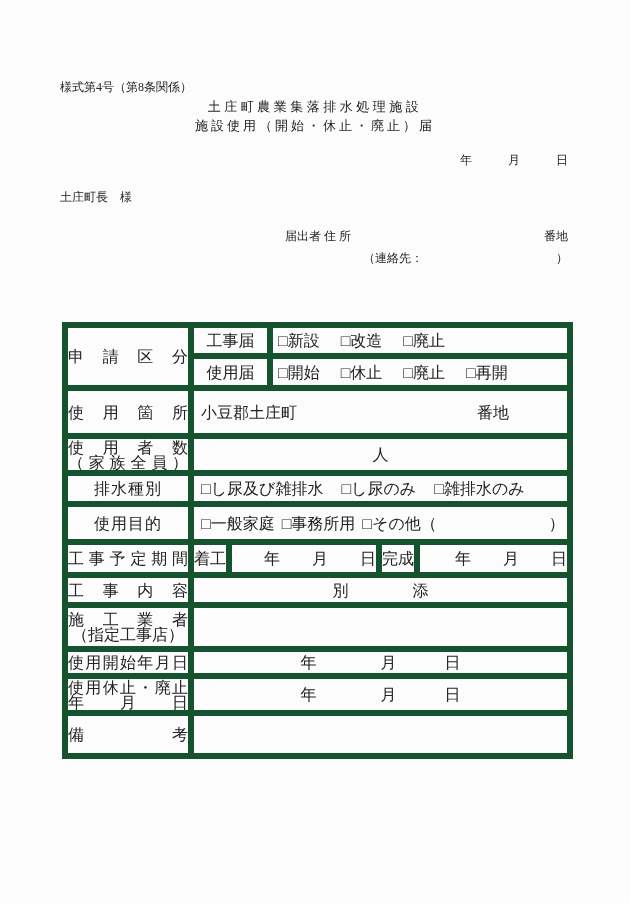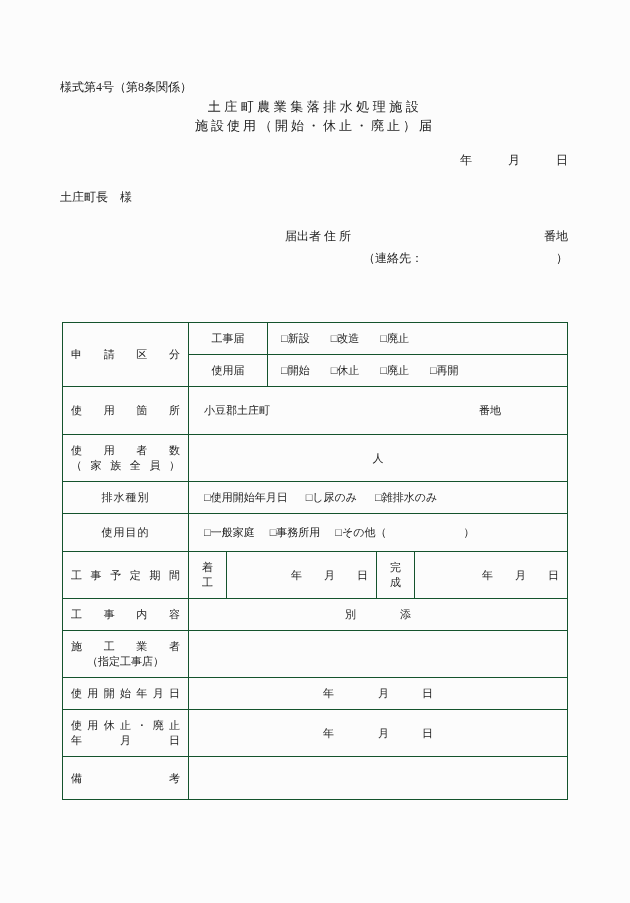--- a/index.html
+++ b/index.html
@@ -28,35 +28,35 @@
   .decl-contact { display: flex; margin-top: 4px; align-items: flex-end; }
   .decl-contact .open  { margin-left: 78px; }
   .decl-contact .close { margin-left: auto; }
   .intro { top: 300px; left: 77px; }
 
   table.form {
     position: absolute; top: 322px; left: 62px;
     border-collapse: collapse; table-layout: fixed;
   }
   table.form td {
-    border: 1px solid #14532d;
-    font-size: 11px; line-height: 15px;
+    border: 6px solid #14532d;
+    font-size: 16px; line-height: 15px;
     vertical-align: middle; overflow: hidden;
-    padding: 8px;
+    padding: 0;
   }
   .lbl { padding: 0 9px; }
   .spread { text-align: justify; text-align-last: justify; text-justify: inter-character; }
   .ctr { text-align: center; }
   .ctr-ls { text-align: center; letter-spacing: 1px; margin-top: 20px; }
   .optrow { display: flex; align-items: center; }
   .pl5 { padding-left: 5px; font-family: Liberation Serif, serif; }
   .pl7 { padding-left: 7px; }
   .gap21 { gap: 21px; }
   .gap18 { gap: 18px; }
-  .gap15 { gap: 15px; }
+  .gap15 { gap: 7px; }
   .date-r { text-align: right; padding-right: 9px; }
   .date-c { text-align: center; padding-left: 20px; }
   .ninzu-val { text-align: center; padding-left: 55px; }
   .flexcell { display: flex; justify-content: space-between; width: 100%; }
   .basho-pad { padding: 0 58px 0 7px; }
   .h27{height:27px}.h30{height:30px}.h31{height:31px}.h32{height:32px}
   .h33{height:33px}.h37{height:37px}.h38{height:38px}.h43{height:43px}
   .h44{height:44px}.h48{height:48px}
 </style>
 </head>
@@ -137,21 +137,21 @@
         <div class="spread">使用者数</div>
         <div class="spread">（家族全員）</div>
       </td>
       <td colspan="5" class="ninzu-val">人</td>
     </tr>
 
     <tr class="h31">
       <td class="ctr-ls">排水種別</td>
       <td colspan="5">
         <div class="optrow gap18 pl7">
-          <span>□使用開始年月日</span>
+          <span>□し尿及び雑排水</span>
           <span>□し尿のみ</span>
           <span>□雑排水のみ</span>
         </div>
       </td>
     </tr>
 
     <tr class="h38">
       <td class="ctr-ls">使用目的</td>
       <td colspan="5">
         <div class="optrow gap15 pl7">

